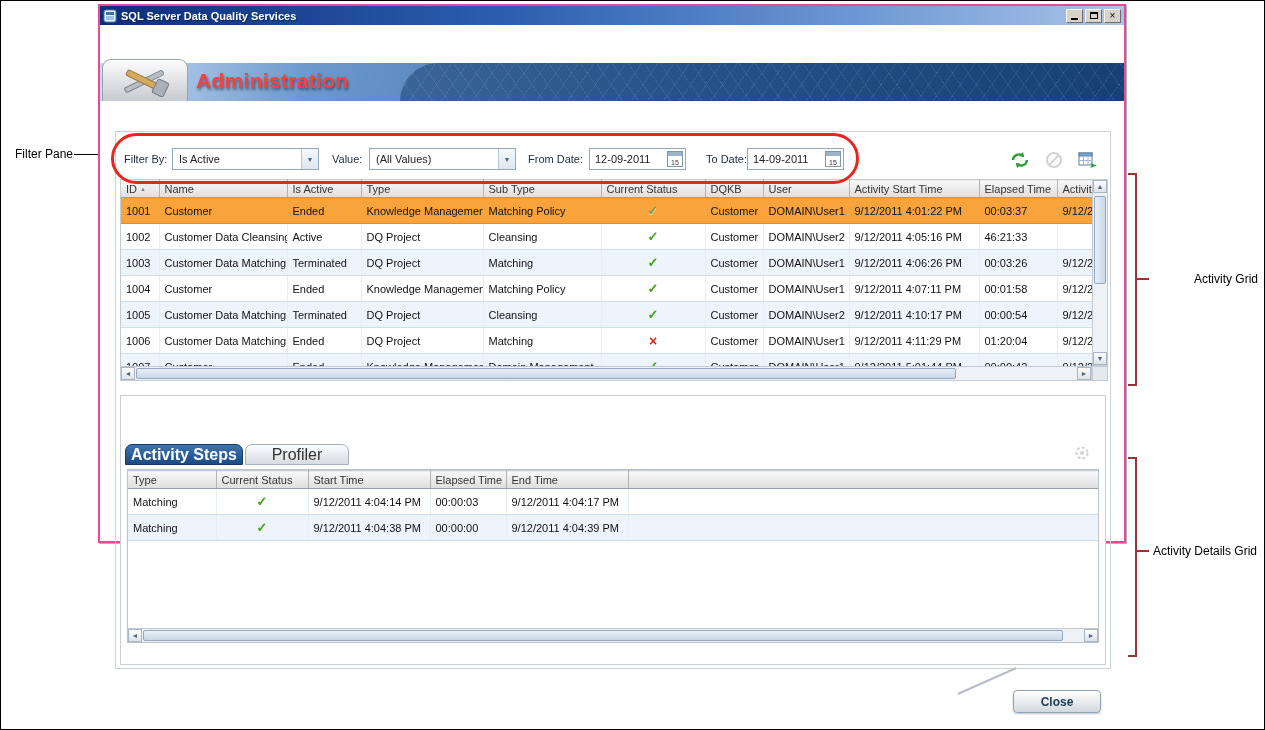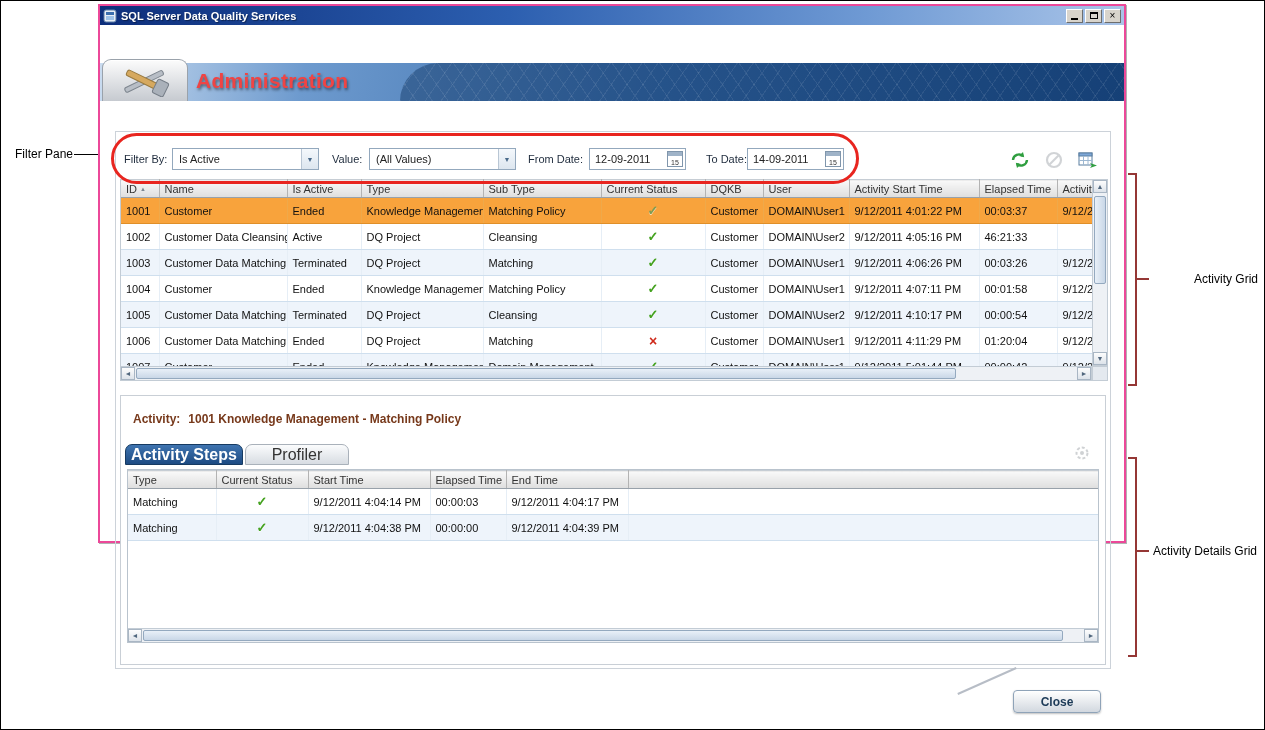--- a/index.html
+++ b/index.html
@@ -333,23 +333,20 @@
       </div>
       <div class="hscroll">
         <div class="sb-btn" style="left:0;top:0;">◄</div>
         <div class="hthumb" style="left:15px;width:820px;"></div>
         <div class="sb-btn" style="right:0;top:0;">►</div>
       </div>
       <div class="sb-corner"></div>
     </div>
 
     <div class="details">
-      <div class="det-title">
-        <span class="lbl">Activity:</span><span class="val">1001 Knowledge Management - Matching Policy</span>
-      </div>
       <div class="tab active">Activity Steps</div>
       <div class="tab inactive">Profiler</div>
       <div class="det-gear">
         <svg width="18" height="18" viewBox="0 0 18 18">
             <circle cx="9" cy="9" r="5.5" fill="none" stroke="#8a9096" stroke-width="2" stroke-dasharray="3 2"></circle>
             <circle cx="9" cy="9" r="2" fill="#8a9096"></circle>
           </svg>
       </div>
       <div class="det-grid">
         <div class="det-viewport">

